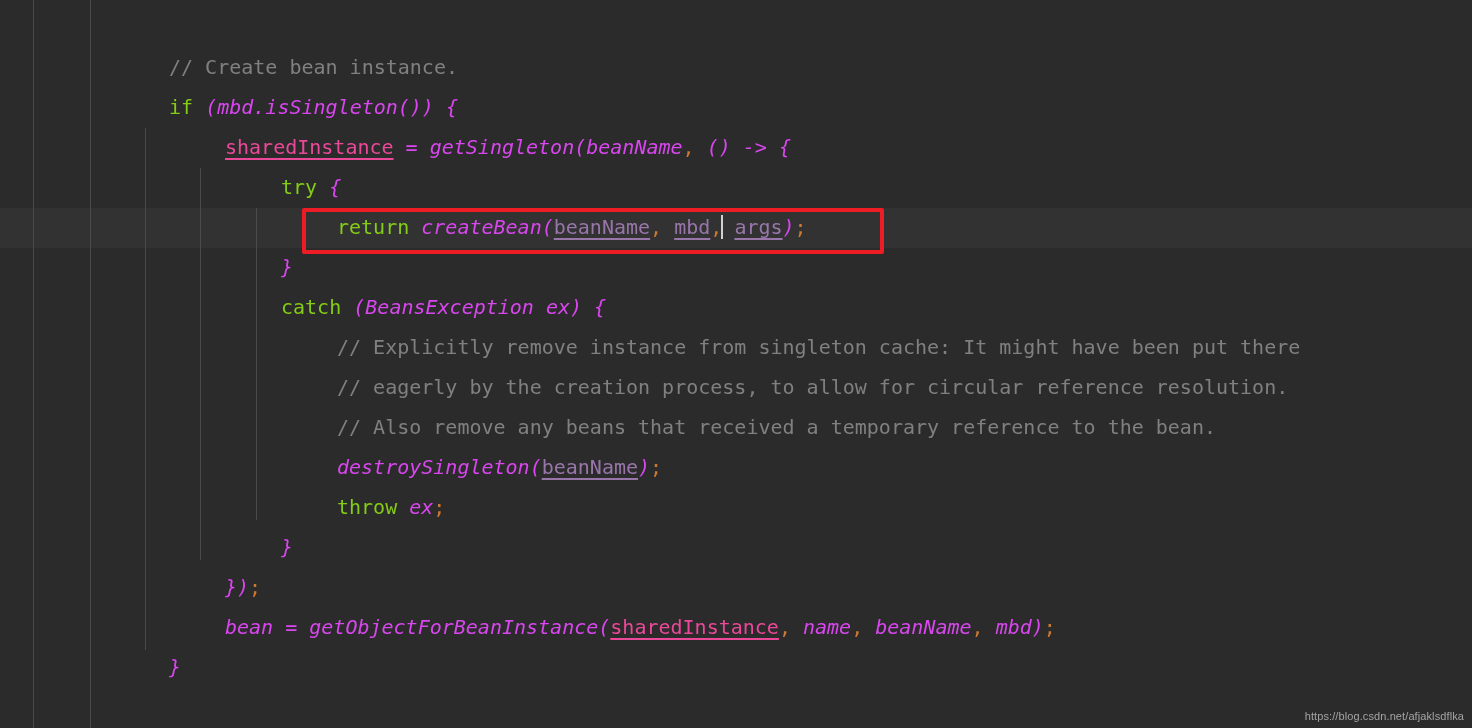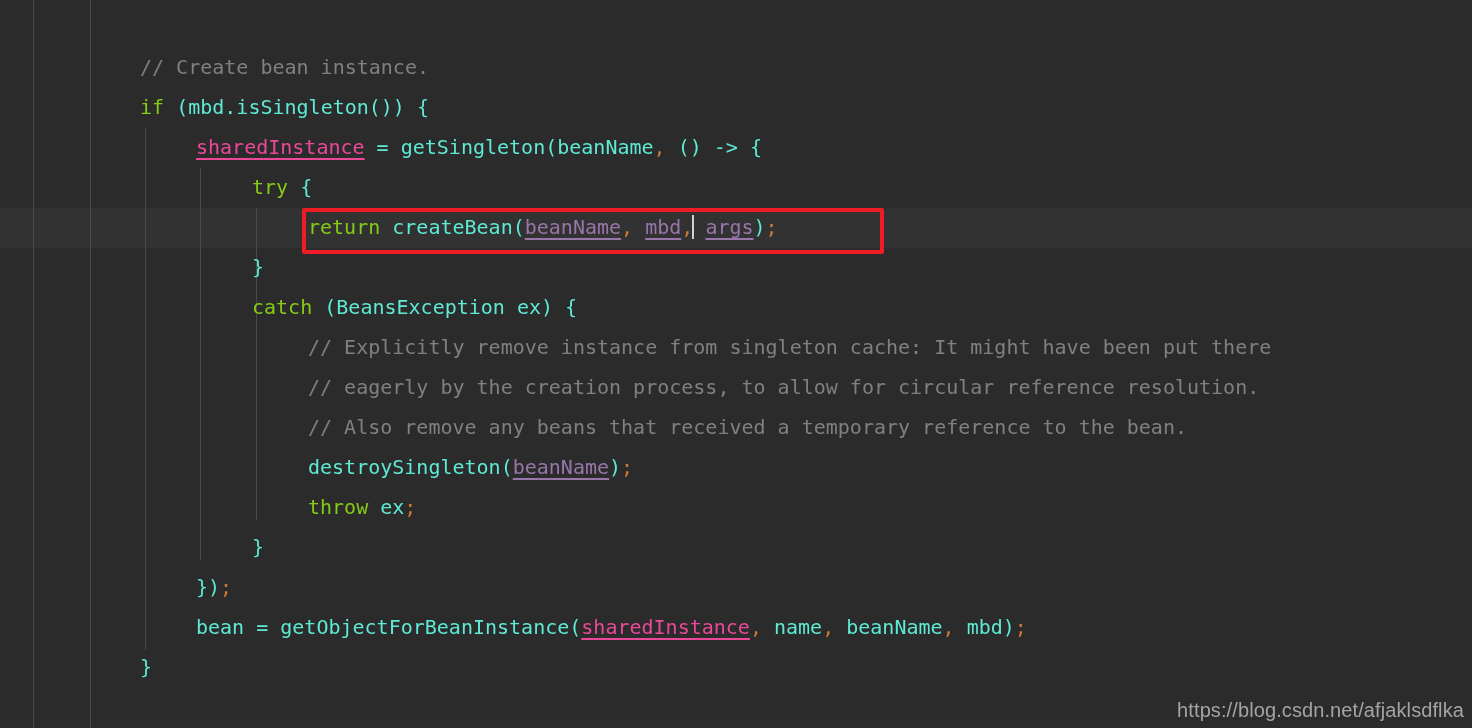--- a/index.html
+++ b/index.html
@@ -43,32 +43,33 @@
   .code {
     position: absolute;
     left: 0;
     top: 47px;
     z-index: 3;
     font-size: 20px;
     line-height: 40px;
     white-space: pre;
     color: #a9b7c6;
     letter-spacing: 0px;
+    padding-left: 29px;
   }
   .code .ln {
     display: block;
     height: 40px;
     padding-left: 140px;
     white-space: pre;
   }
 
   
   .kw   { color: #84cc16; }
   .cmt  { color: #808080; }
-  .id   { color: #5eead4; }
+  .id   { color: #d946ef; font-style: italic; }
   .pun  { color: #cc7832; }
   .par  { color: #9876aa; text-decoration: underline; text-underline-offset: 4px; }
   .fld  { color: #ec4899; text-decoration: underline; text-underline-offset: 4px; }
 
   
   .caret {
     display: inline-block;
     width: 2px;
     height: 24px;
     background: #d0d0d0;
@@ -87,21 +88,21 @@
   }
 
   
   .watermark {
     position: absolute;
     right: 8px;
     bottom: 6px;
     z-index: 6;
     color: #b9b9b9;
     font-family: "Liberation Sans", sans-serif;
-    font-size: 20px;
+    font-size: 11px;
     letter-spacing: 0.1px;
     opacity: 0.85;
   }
 </style>
 </head>
 <body>
 
 <div id="editor">
 
   <div class="line-highlight" style="top:208px;"></div>

